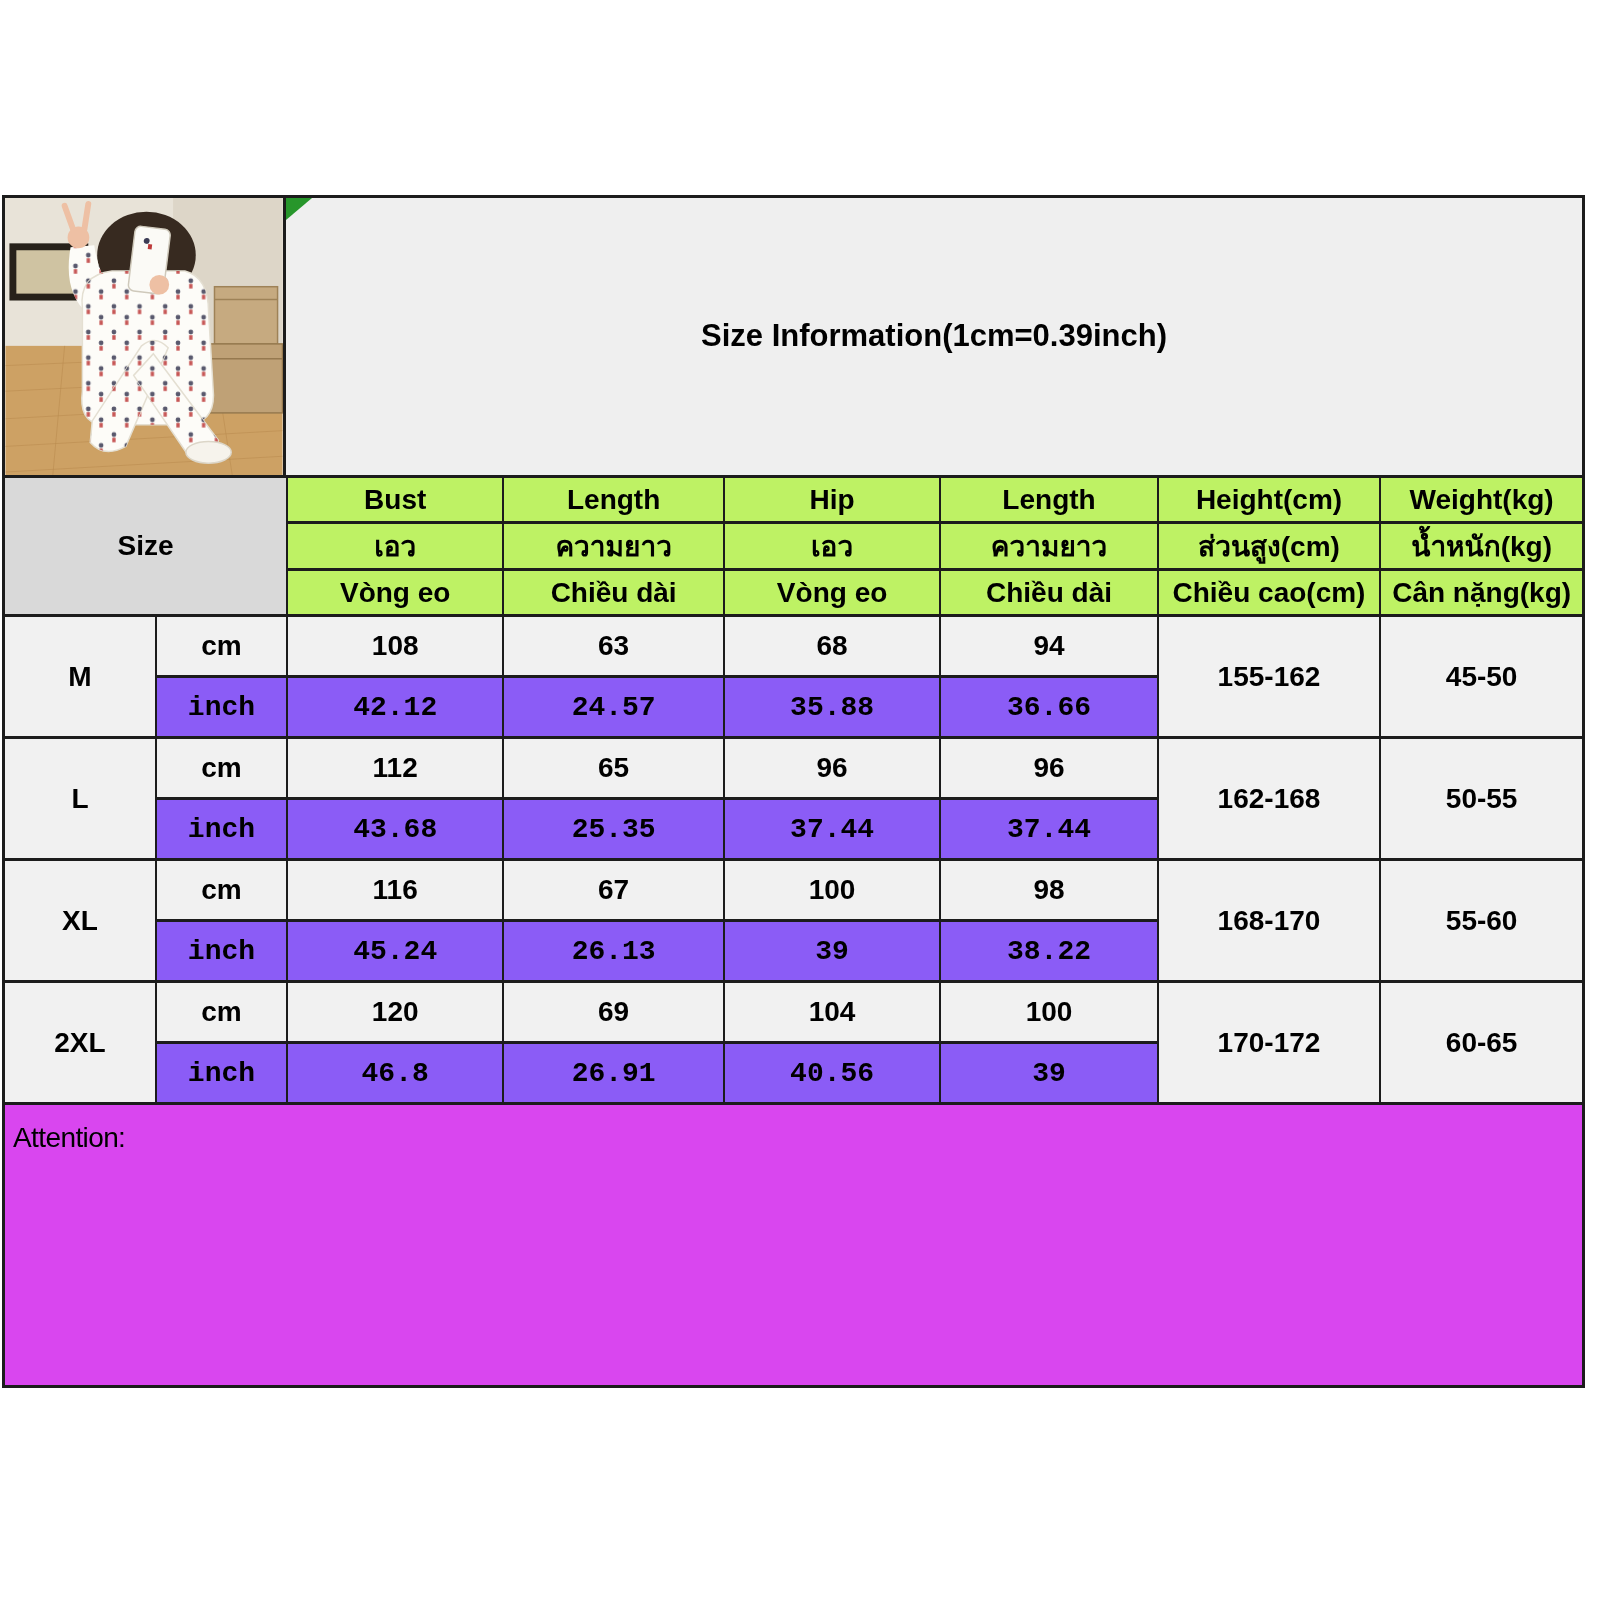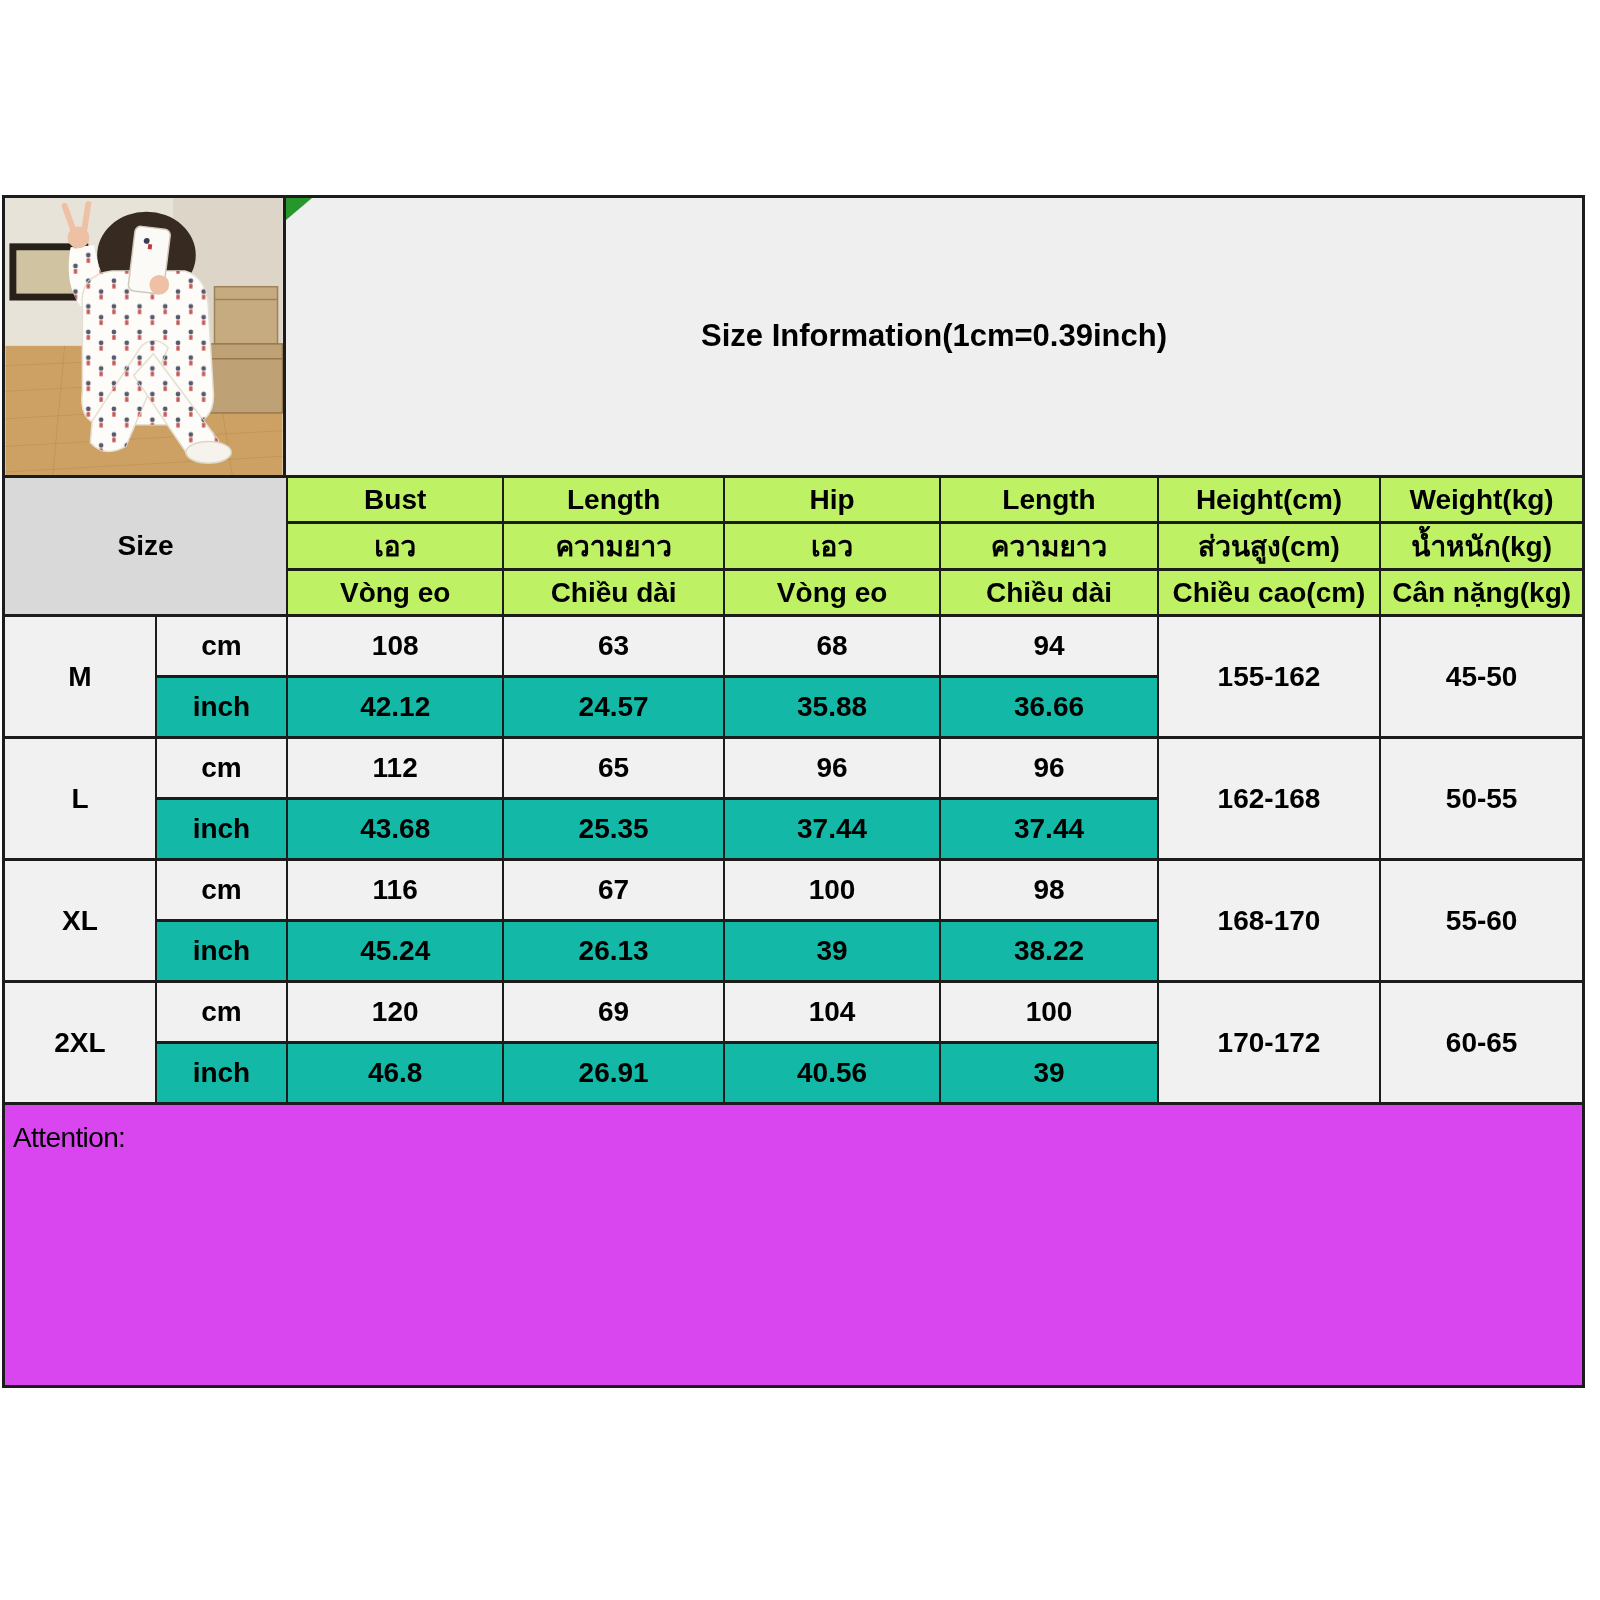--- a/index.html
+++ b/index.html
@@ -26,21 +26,21 @@
     text-align:center;vertical-align:middle;
     font-weight:700;font-size:28px;color:#000;padding:0;
     overflow:hidden;white-space:nowrap;
   }
   table.size-table{border:3px solid #1c1c1c;}
   td.hdr{background:#bef264;height:43px;font-size:27px;}
   td.size-span{background:#d9d9d9;font-size:42px;font-weight:700;}
   td.size-label{background:#d9d9d9;font-size:30px;}
   td.unit{font-size:27px;}
   tr.cm-row td{background:#f1f1f1;height:58px;}
-  tr.inch-row td{background:#14b8a6;height:58px;}
+  tr.inch-row td{background:#8b5cf6;height:58px;font-family:Liberation Mono, monospace;}
   td.range{background:#f1f1f1;}
 
   
   .attention{border:3px solid #1c1c1c;border-top:none;box-sizing:border-box;min-height:283px;
     padding:6px 10px 8px 8px;background:#d946ef;}
   .attention .att-line{font-size:28px;font-weight:400;line-height:54px;letter-spacing:-0.6px;color:#000;}
 
   
   .plank{stroke:#b98a4e;stroke-width:1;opacity:.55;}
 </style>

